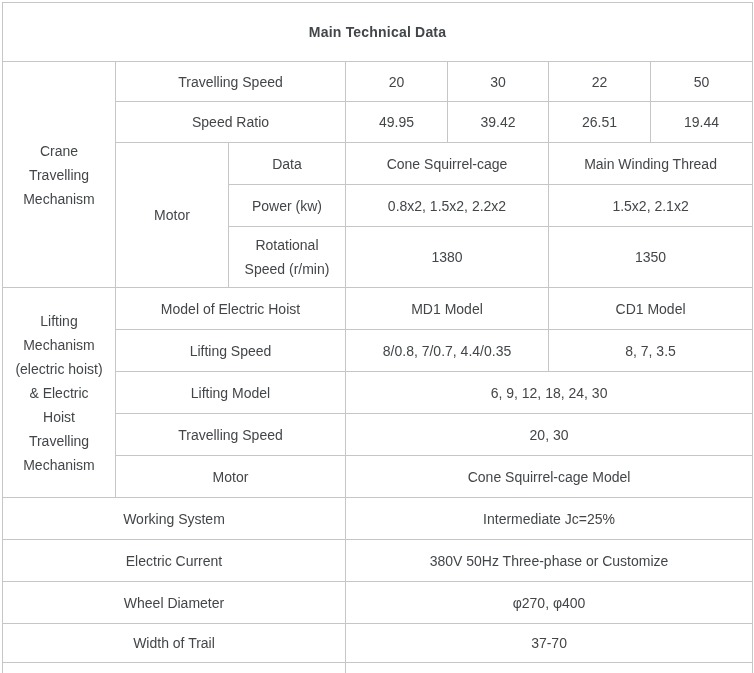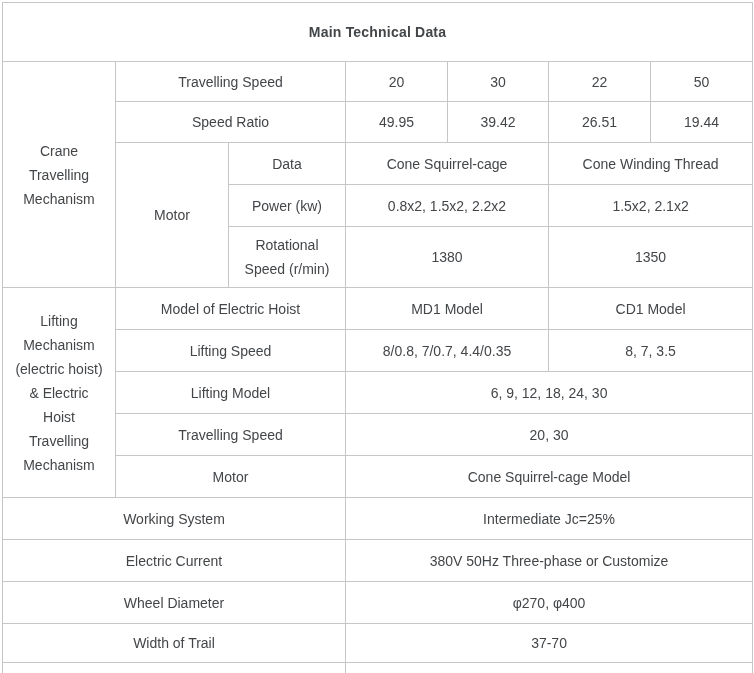--- a/index.html
+++ b/index.html
@@ -88,21 +88,21 @@
         <td>49.95</td>
         <td>39.42</td>
         <td>26.51</td>
         <td>19.44</td>
       </tr>
 
       <tr class="r42">
         <td rowspan="3">Motor</td>
         <td>Data</td>
         <td colspan="2">Cone Squirrel-cage</td>
-        <td colspan="2">Cone Winding Thread</td>
+        <td colspan="2">Main Winding Thread</td>
       </tr>
 
       <tr class="r42">
         <td>Power (kw)</td>
         <td colspan="2">0.8x2, 1.5x2, 2.2x2</td>
         <td colspan="2">1.5x2, 2.1x2</td>
       </tr>
 
       <tr class="r61">
         <td>

